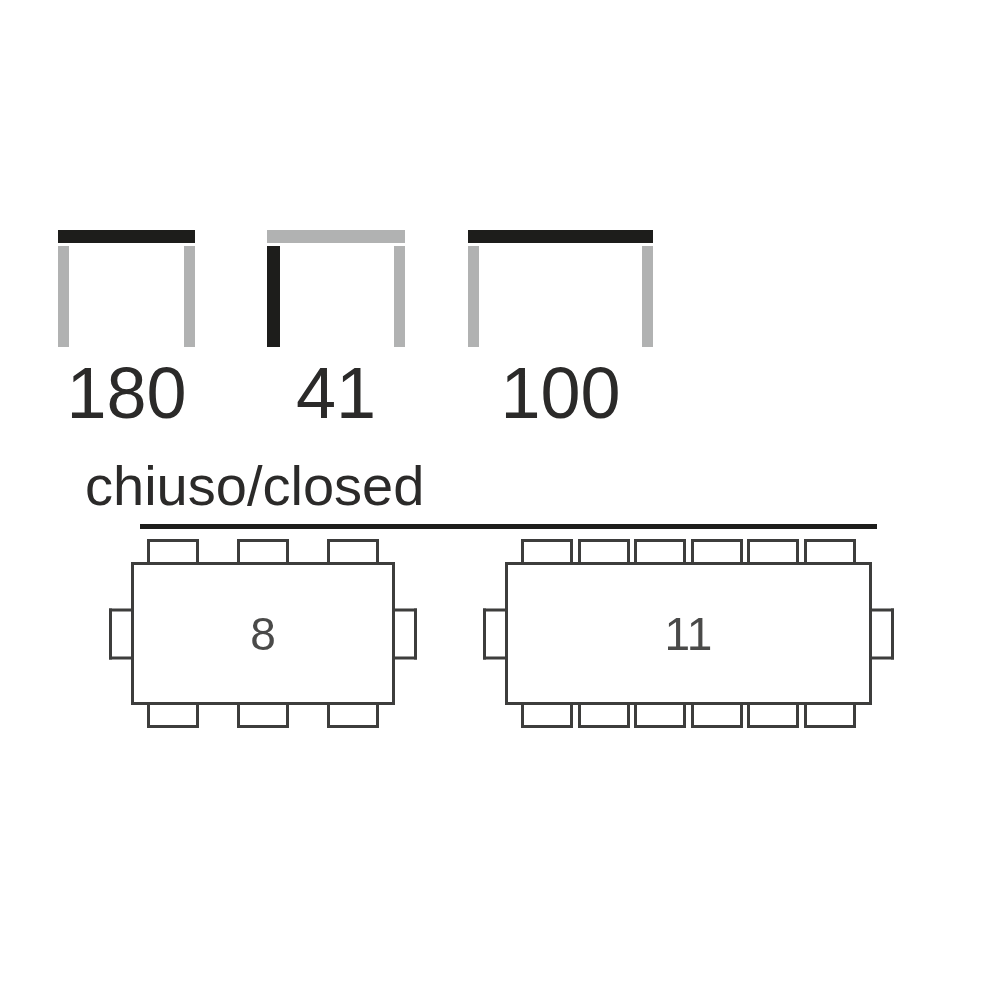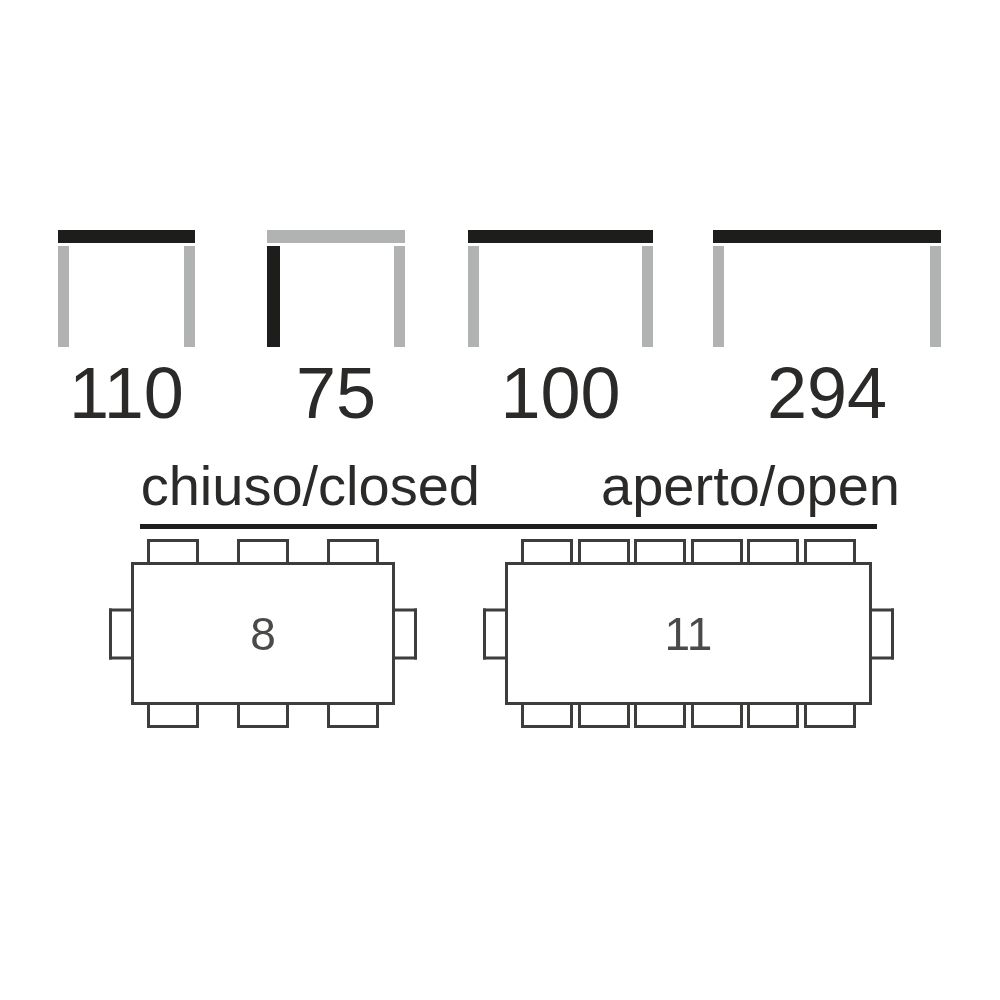--- a/index.html
+++ b/index.html
@@ -30,21 +30,21 @@
     font-size: 72px;
     line-height: 1;
     color: var(--dimension_text, #2b2a29);
     white-space: nowrap;
   }
 
   
   .section-label {
     position: absolute;
     top: 458px;
-    text-align: right;
+    text-align: left;
     font-size: 56px;
     line-height: 1;
     color: var(--dimension_text, #2b2a29);
     white-space: nowrap;
   }
   .label-closed { left: 85px;  width: 395px; }
   .label-open   { left: 540px; width: 360px; }
   .rule {
     position: absolute;
     left: 140px; top: 524px;
@@ -106,52 +106,43 @@
 <body>
 
 <div class="canvas">
 
   <div class="sv" style="left:58px;width:137px">
     <div class="sv-top" style="background-color: rgb(29, 29, 27);"></div>
     <div class="sv-legs">
       <div class="sv-leg" style="background-color: rgb(177, 178, 178);"></div>
       <div class="sv-leg" style="background-color: rgb(177, 178, 178);"></div>
     </div>
-    <div class="sv-dim">110</div>
+    <div class="sv-dim">180</div>
   </div>
 
   <div class="sv" style="left:267px;width:138px">
     <div class="sv-top" style="background-color: rgb(177, 178, 178);"></div>
     <div class="sv-legs">
       <div class="sv-leg wide" style="background-color: rgb(29, 29, 27);"></div>
       <div class="sv-leg" style="background-color: rgb(177, 178, 178);"></div>
     </div>
-    <div class="sv-dim">75</div>
+    <div class="sv-dim">41</div>
   </div>
 
   <div class="sv" style="left:468px;width:185px">
     <div class="sv-top" style="background-color: rgb(29, 29, 27);"></div>
     <div class="sv-legs">
       <div class="sv-leg" style="background-color: rgb(177, 178, 178);"></div>
       <div class="sv-leg" style="background-color: rgb(177, 178, 178);"></div>
     </div>
     <div class="sv-dim">100</div>
   </div>
 
-  <div class="sv" style="left:713px;width:228px">
-    <div class="sv-top" style="background-color: rgb(29, 29, 27);"></div>
-    <div class="sv-legs">
-      <div class="sv-leg" style="background-color: rgb(177, 178, 178);"></div>
-      <div class="sv-leg" style="background-color: rgb(177, 178, 178);"></div>
-    </div>
-    <div class="sv-dim">294</div>
-  </div>
 
   <div class="section-label label-closed">chiuso/closed</div>
-  <div class="section-label label-open">aperto/open</div>
   <div class="rule"></div>
 
   <div class="tv tv-closed">
     <div class="chair-row row-top">
       <div class="chair chair-h"></div>
     <div class="chair chair-h"></div>
         <div class="chair chair-h"></div>
       </div>
     <div class="chair-row row-bottom">
       <div class="chair chair-h"></div>

